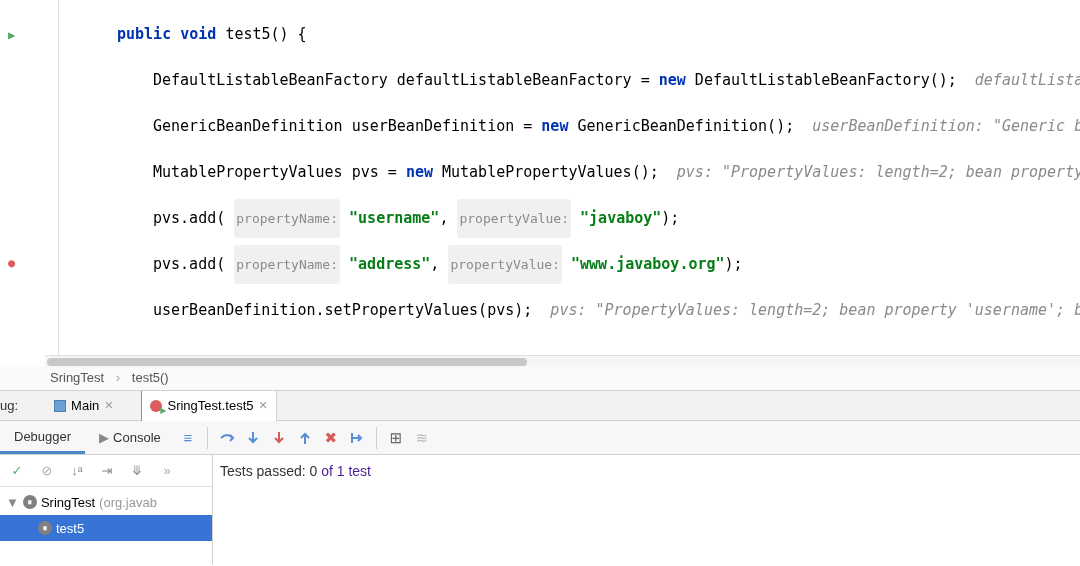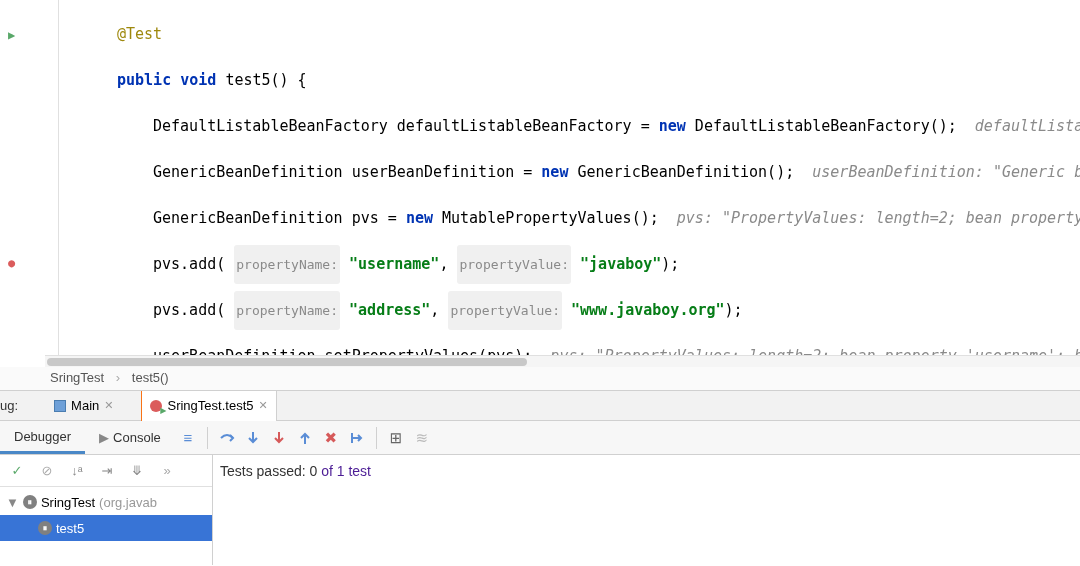--- a/index.html
+++ b/index.html
@@ -189,25 +189,24 @@
 </head>
 <body>
 
 <div class="editor-area">
   <div class="gutter">
     <span class="gutter-icon run-icon">▶</span>
     <span class="gutter-icon bp-icon">●</span>
   </div>
   <div class="fold-gutter"></div>
   <div class="code-block">
-<div class="code-line indent2"><span class="ann">@Test</span></div>
 <div class="code-line indent2"><span class="kw">public</span> <span class="kw">void</span> <span>test5() {</span></div>
 <div class="code-line indent3"><span>DefaultListableBeanFactory defaultListableBeanFactory = </span><span class="kw">new</span><span> DefaultListableBeanFactory();  </span><span class="com">defaultListableBea</span></div>
 <div class="code-line indent3"><span>GenericBeanDefinition userBeanDefinition = </span><span class="kw">new</span><span> GenericBeanDefinition();  </span><span class="com">userBeanDefinition: "Generic bean: c</span></div>
-<div class="code-line indent3"><span>GenericBeanDefinition pvs = </span><span class="kw">new</span><span> MutablePropertyValues();  </span><span class="com">pvs: "PropertyValues: length=2; bean property 'use</span></div>
+<div class="code-line indent3"><span>MutablePropertyValues pvs = </span><span class="kw">new</span><span> MutablePropertyValues();  </span><span class="com">pvs: "PropertyValues: length=2; bean property 'use</span></div>
 <div class="code-line indent3"><span>pvs.add( </span><span class="hint">propertyName:</span> <span class="str">"username"</span><span>, </span><span class="hint">propertyValue:</span> <span class="str">"javaboy"</span><span>);</span></div>
 <div class="code-line indent3"><span>pvs.add( </span><span class="hint">propertyName:</span> <span class="str">"address"</span><span>, </span><span class="hint">propertyValue:</span> <span class="str">"www.javaboy.org"</span><span>);</span></div>
 <div class="code-line indent3"><span>userBeanDefinition.setPropertyValues(pvs);  </span><span class="com">pvs: "PropertyValues: length=2; bean property 'username'; bean pr</span></div>
 
 
 
 
 
 
 

